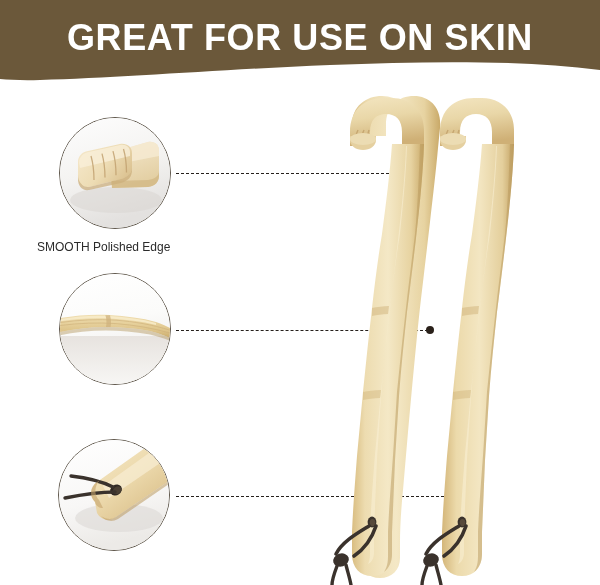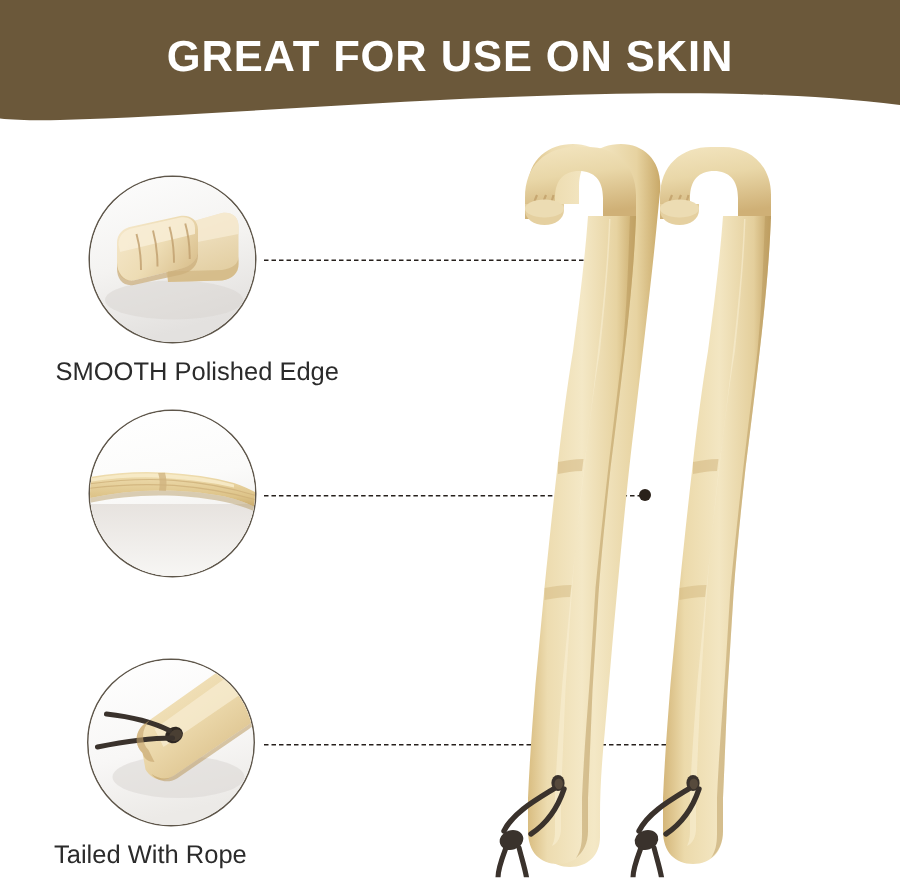--- a/index.html
+++ b/index.html
@@ -12,21 +12,21 @@
   }
   #stage{position:absolute;left:0;top:0;width:600px;height:585px;background:#fff;}
 
   
   .banner{position:absolute;left:0;top:0;width:600px;height:90px;}
   .banner svg{display:block;width:600px;height:90px;}
   .banner-title{
     position:absolute;left:0;top:21px;width:600px;
     text-align:center;
     color:#ffffff;
-    font-size:29px;
+    font-size:36px;
     font-weight:bold;
     letter-spacing:0.6px;
     line-height:34px;
     white-space:nowrap;
     font-family:"Liberation Sans","DejaVu Sans",sans-serif;
   }
 
   
   .callout{position:absolute;}
   .circle{
@@ -37,21 +37,21 @@
     overflow:hidden;
     background:#ffffff;
     box-sizing:border-box;
   }
   .circle svg{display:block;width:110px;height:110px;}
   .callout-label{
     position:absolute;
     top:122px;left:-22px;
     width:215px;
     text-align:left;
-    font-size:17px;
+    font-size:12px;
     color:#2b2b2b;
     line-height:17px;
     white-space:nowrap;
     font-family:"Liberation Sans","DejaVu Sans",sans-serif;
   }
 
   
   .leader{position:absolute;height:9px;}
   .leader .dash{
     position:absolute;left:0;top:4px;height:0;
@@ -205,21 +205,20 @@
         <ellipse cx="57" cy="50" rx="6.2" ry="5.2" transform="rotate(-34 57 50)" fill="#2e2722"></ellipse>
         <ellipse cx="57.8" cy="50.8" rx="4.6" ry="3.6" transform="rotate(-34 57 50)" fill="#4a3f33"></ellipse>
 
         <path d="M54,47 C44,42 30,38 12,36" stroke="#3a322c" stroke-width="3.4" fill="none" stroke-linecap="round"></path>
         <path d="M56,52 C44,52 26,54 6,58" stroke="#3a322c" stroke-width="3.4" fill="none" stroke-linecap="round"></path>
 
         <path d="M36,62 C30,56 31,47 38,42 L41,40 C35,46 35,55 40,60 L44,68 C40,68 37,66 36,62 Z" fill="#c4a46d" opacity="0.6"></path>
         <path d="M57,77 L107,43 C112,39.5 114.5,34 114,28 C115.4,35 113,42 107,46 L59,79 C53,82.5 46,81 42,76 C47,79.5 52.5,80 57,77 Z" fill="#bb9a61" opacity="0.55"></path>
       </svg>
     </div>
-    <div class="callout-label">Tailed With Rope</div>
   </div>
 
   <div class="leader" style="left:176px;top:492px;width:292px;">
     <div class="dash" style="width:278px;"></div>
     <div class="dot" style="left:276px;"></div>
   </div>
 
   <div class="product">
     <svg viewBox="0 0 270 493">
       <defs>

